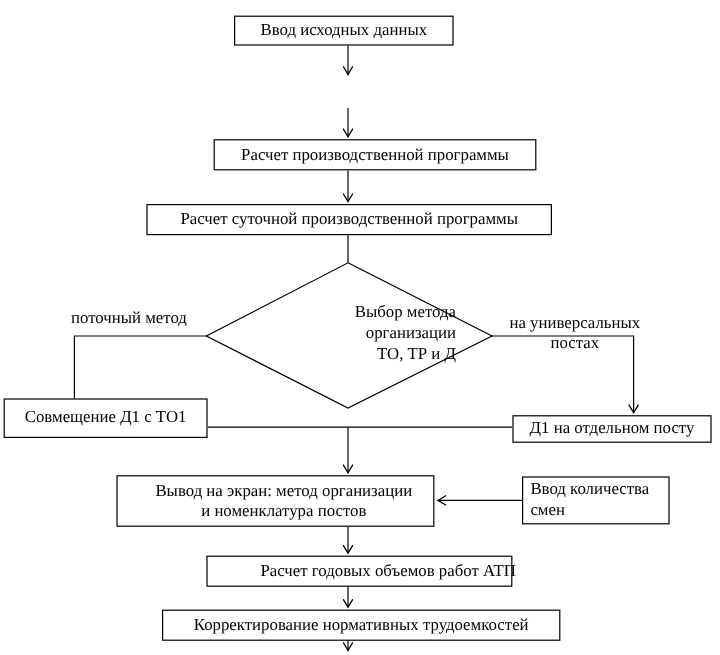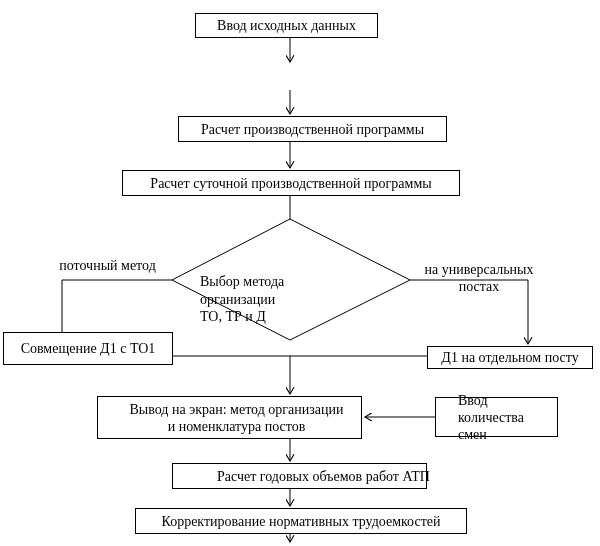--- a/index.html
+++ b/index.html
@@ -25,40 +25,39 @@
     justify-content: center;
     text-align: center;
     font-size: 14px;
     line-height: 17px;
     white-space: nowrap;
   }
   .node.multi { white-space: pre-line; padding-left: 14px; }
   .node.left-align {
     justify-content: flex-start;
     text-align: left;
-    padding-left: 22px;
+    padding-left: 6px;
     white-space: pre-line;
   }
   .flabel {
     position: absolute;
     font-size: 14px;
     line-height: 17px;
     text-align: center;
     white-space: pre-line;
   }
   .diamond-label {
     position: absolute;
     left: 200px;
     top: 252px;
     width: 180px;
     font-size: 14px;
     line-height: 17.5px;
-    text-align: left;
+    text-align: right;
     white-space: pre-line;
-    margin-top: 21px;
   }
 </style>
 </head>
 <body>
 
 <div class="stage">
 
   <svg class="wires" width="600" height="546" viewBox="0 0 600 546">
     <defs>
       <marker id="arrow" viewBox="0 0 10 10" refX="8" refY="5" markerWidth="9" markerHeight="9" orient="auto">

